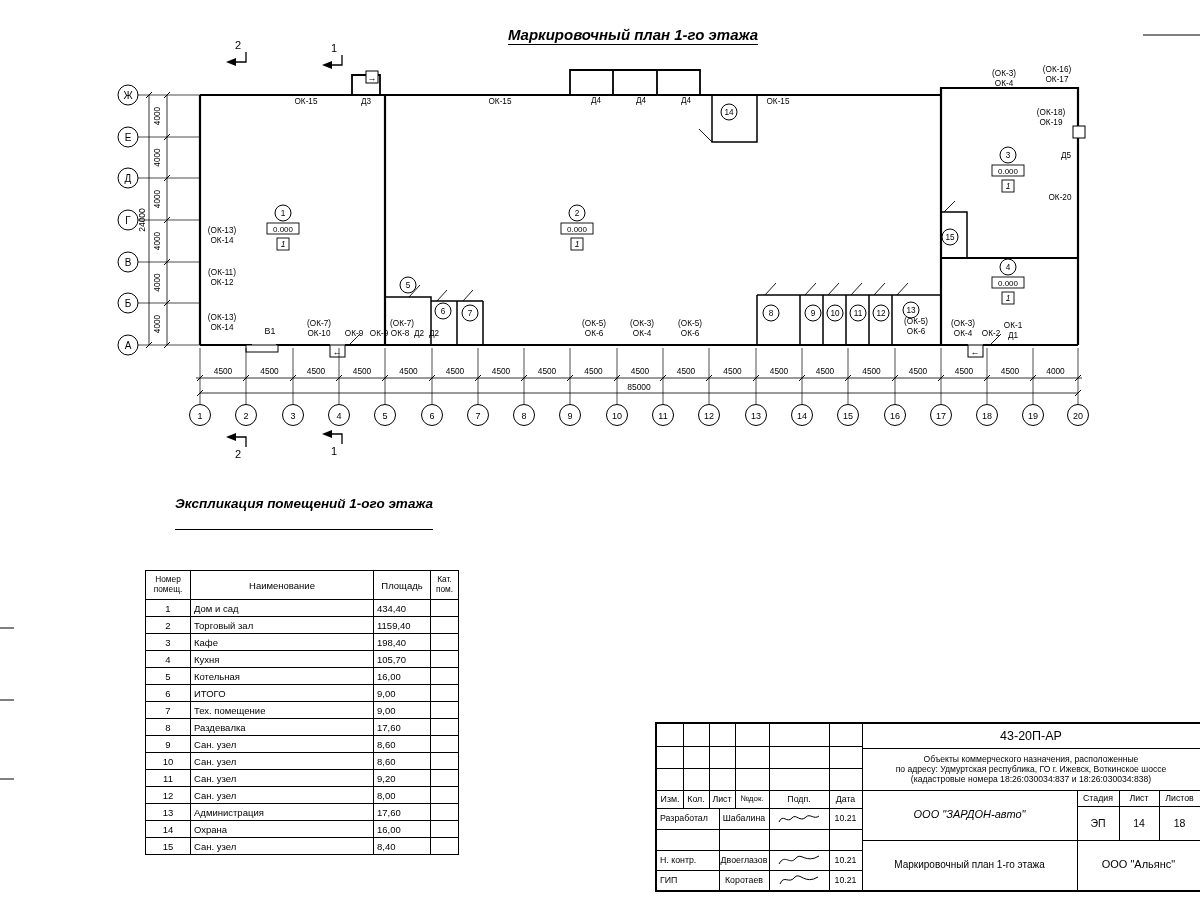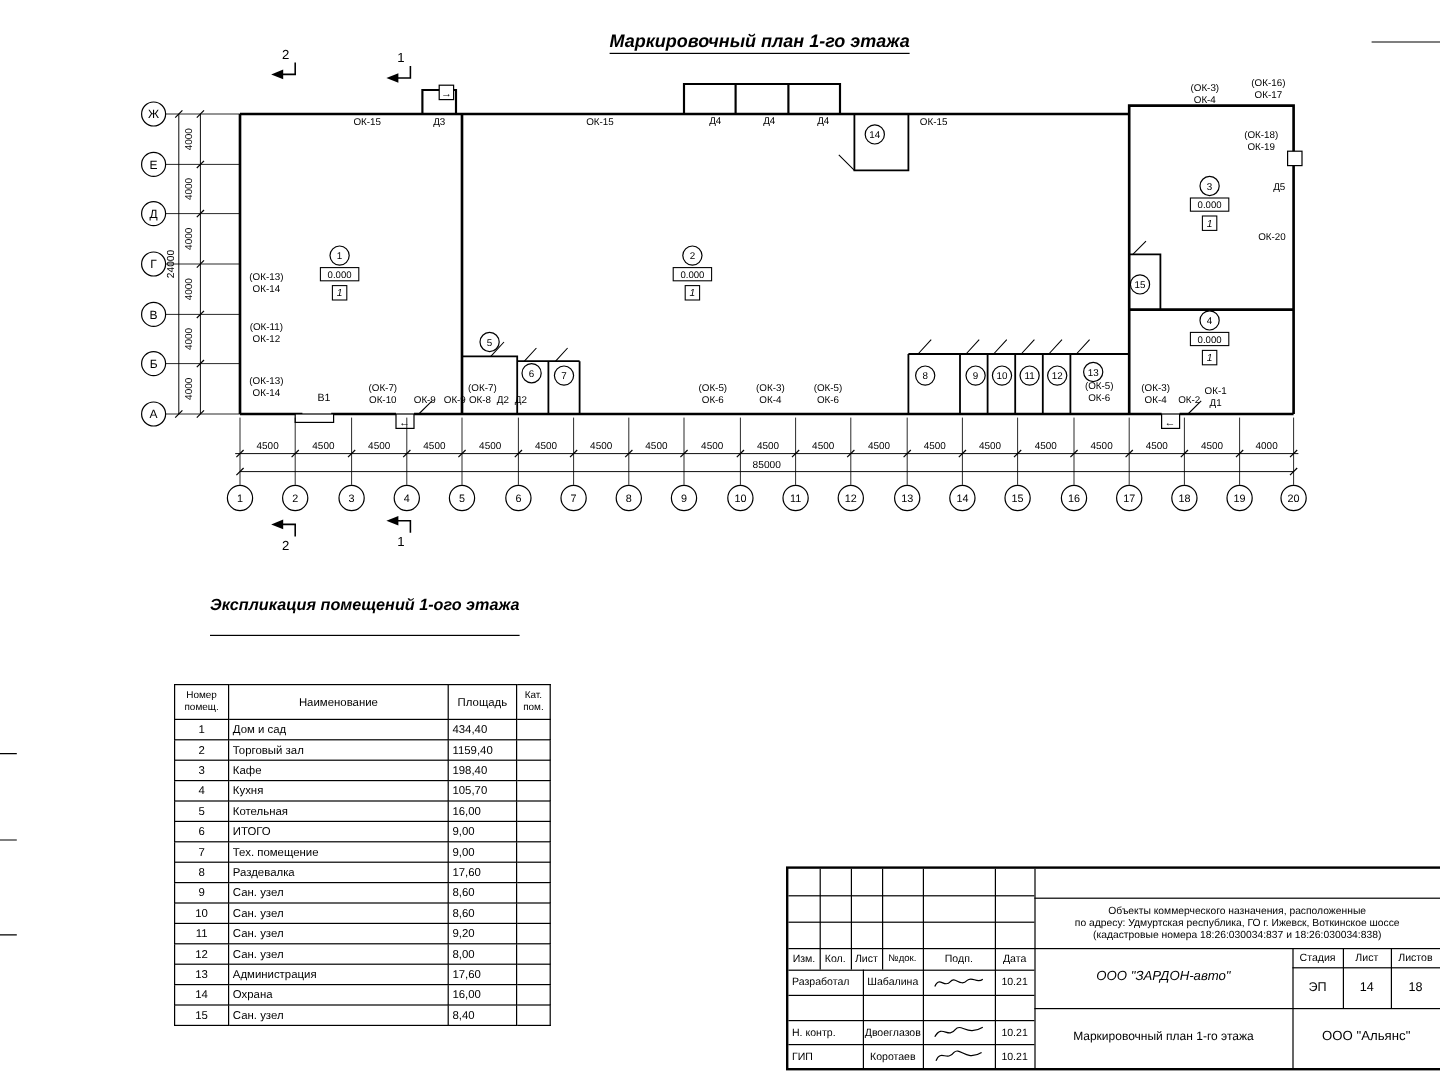--- a/index.html
+++ b/index.html
@@ -474,20 +474,21 @@
     <div class="cell small" style="left:172px;top:126px;width:33px;height:20px">10.21</div>
     <div class="cell left small" style="left:0;top:146px;width:62px;height:20px">ГИП</div>
     <div class="cell small" style="left:62px;top:146px;width:50px;height:20px">Коротаев</div>
     <div class="cell sig" style="left:112px;top:146px;width:60px;height:20px">
         <svg width="46" height="16" viewBox="0 0 46 16">
           <path d="M4,12 C8,2 13,13 19,5 C24,0 29,13 42,5" stroke="#000" stroke-width="1" fill="none"></path>
         </svg>
       </div>
     <div class="cell small" style="left:172px;top:146px;width:33px;height:20px">10.21</div>
 
+    <div class="cell docnum" style="left:205px;top:0;width:338px;height:24px">43-20П-АР</div>
     <div class="cell desc" style="left:205px;top:24px;width:338px;height:42px">
       <span>Объекты коммерческого назначения, расположенные</span>
       <span>по адресу: Удмуртская республика, ГО г. Ижевск, Воткинское шоссе</span>
       <span>(кадастровые номера 18:26:030034:837 и 18:26:030034:838)</span>
     </div>
     <div class="cell company" style="left:205px;top:66px;width:215px;height:50px">ООО "ЗАРДОН-авто"</div>
     <div class="cell" style="left:205px;top:116px;width:215px;height:50px;font-size:10px">Маркировочный план 1-го этажа</div>
     <div class="cell small" style="left:420px;top:66px;width:42px;height:16px">Стадия</div>
     <div class="cell small" style="left:462px;top:66px;width:40px;height:16px">Лист</div>
     <div class="cell small" style="left:502px;top:66px;width:41px;height:16px">Листов</div>

